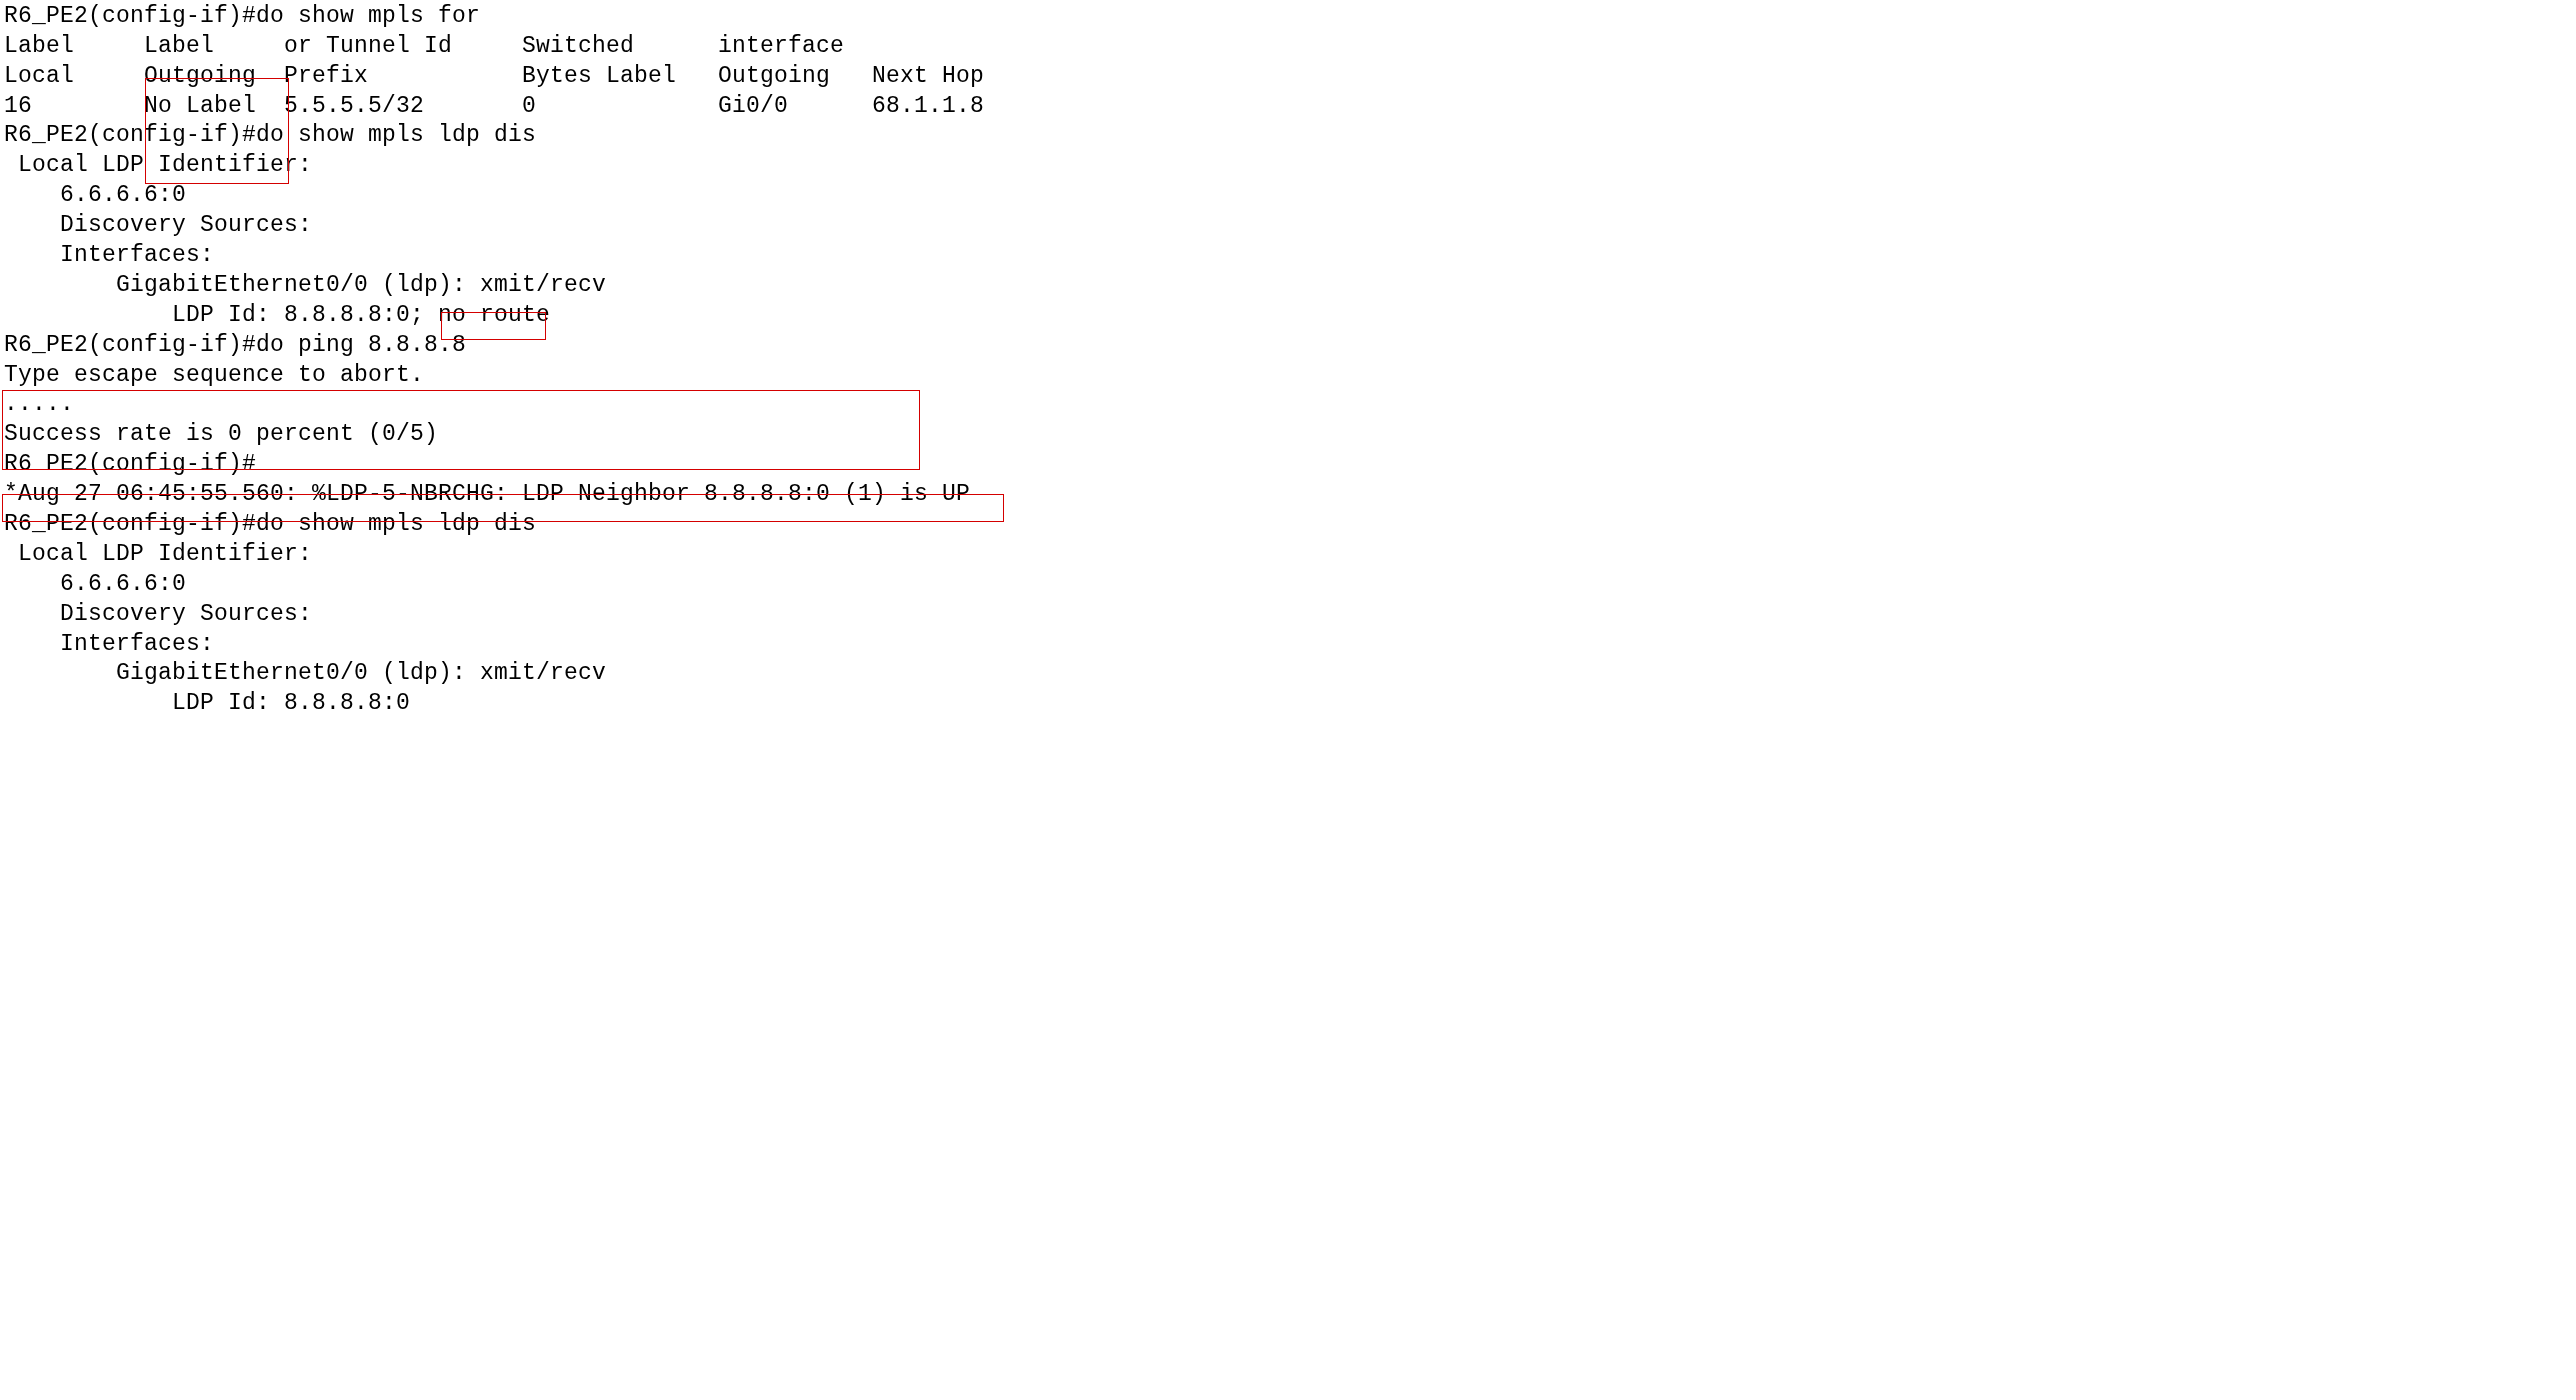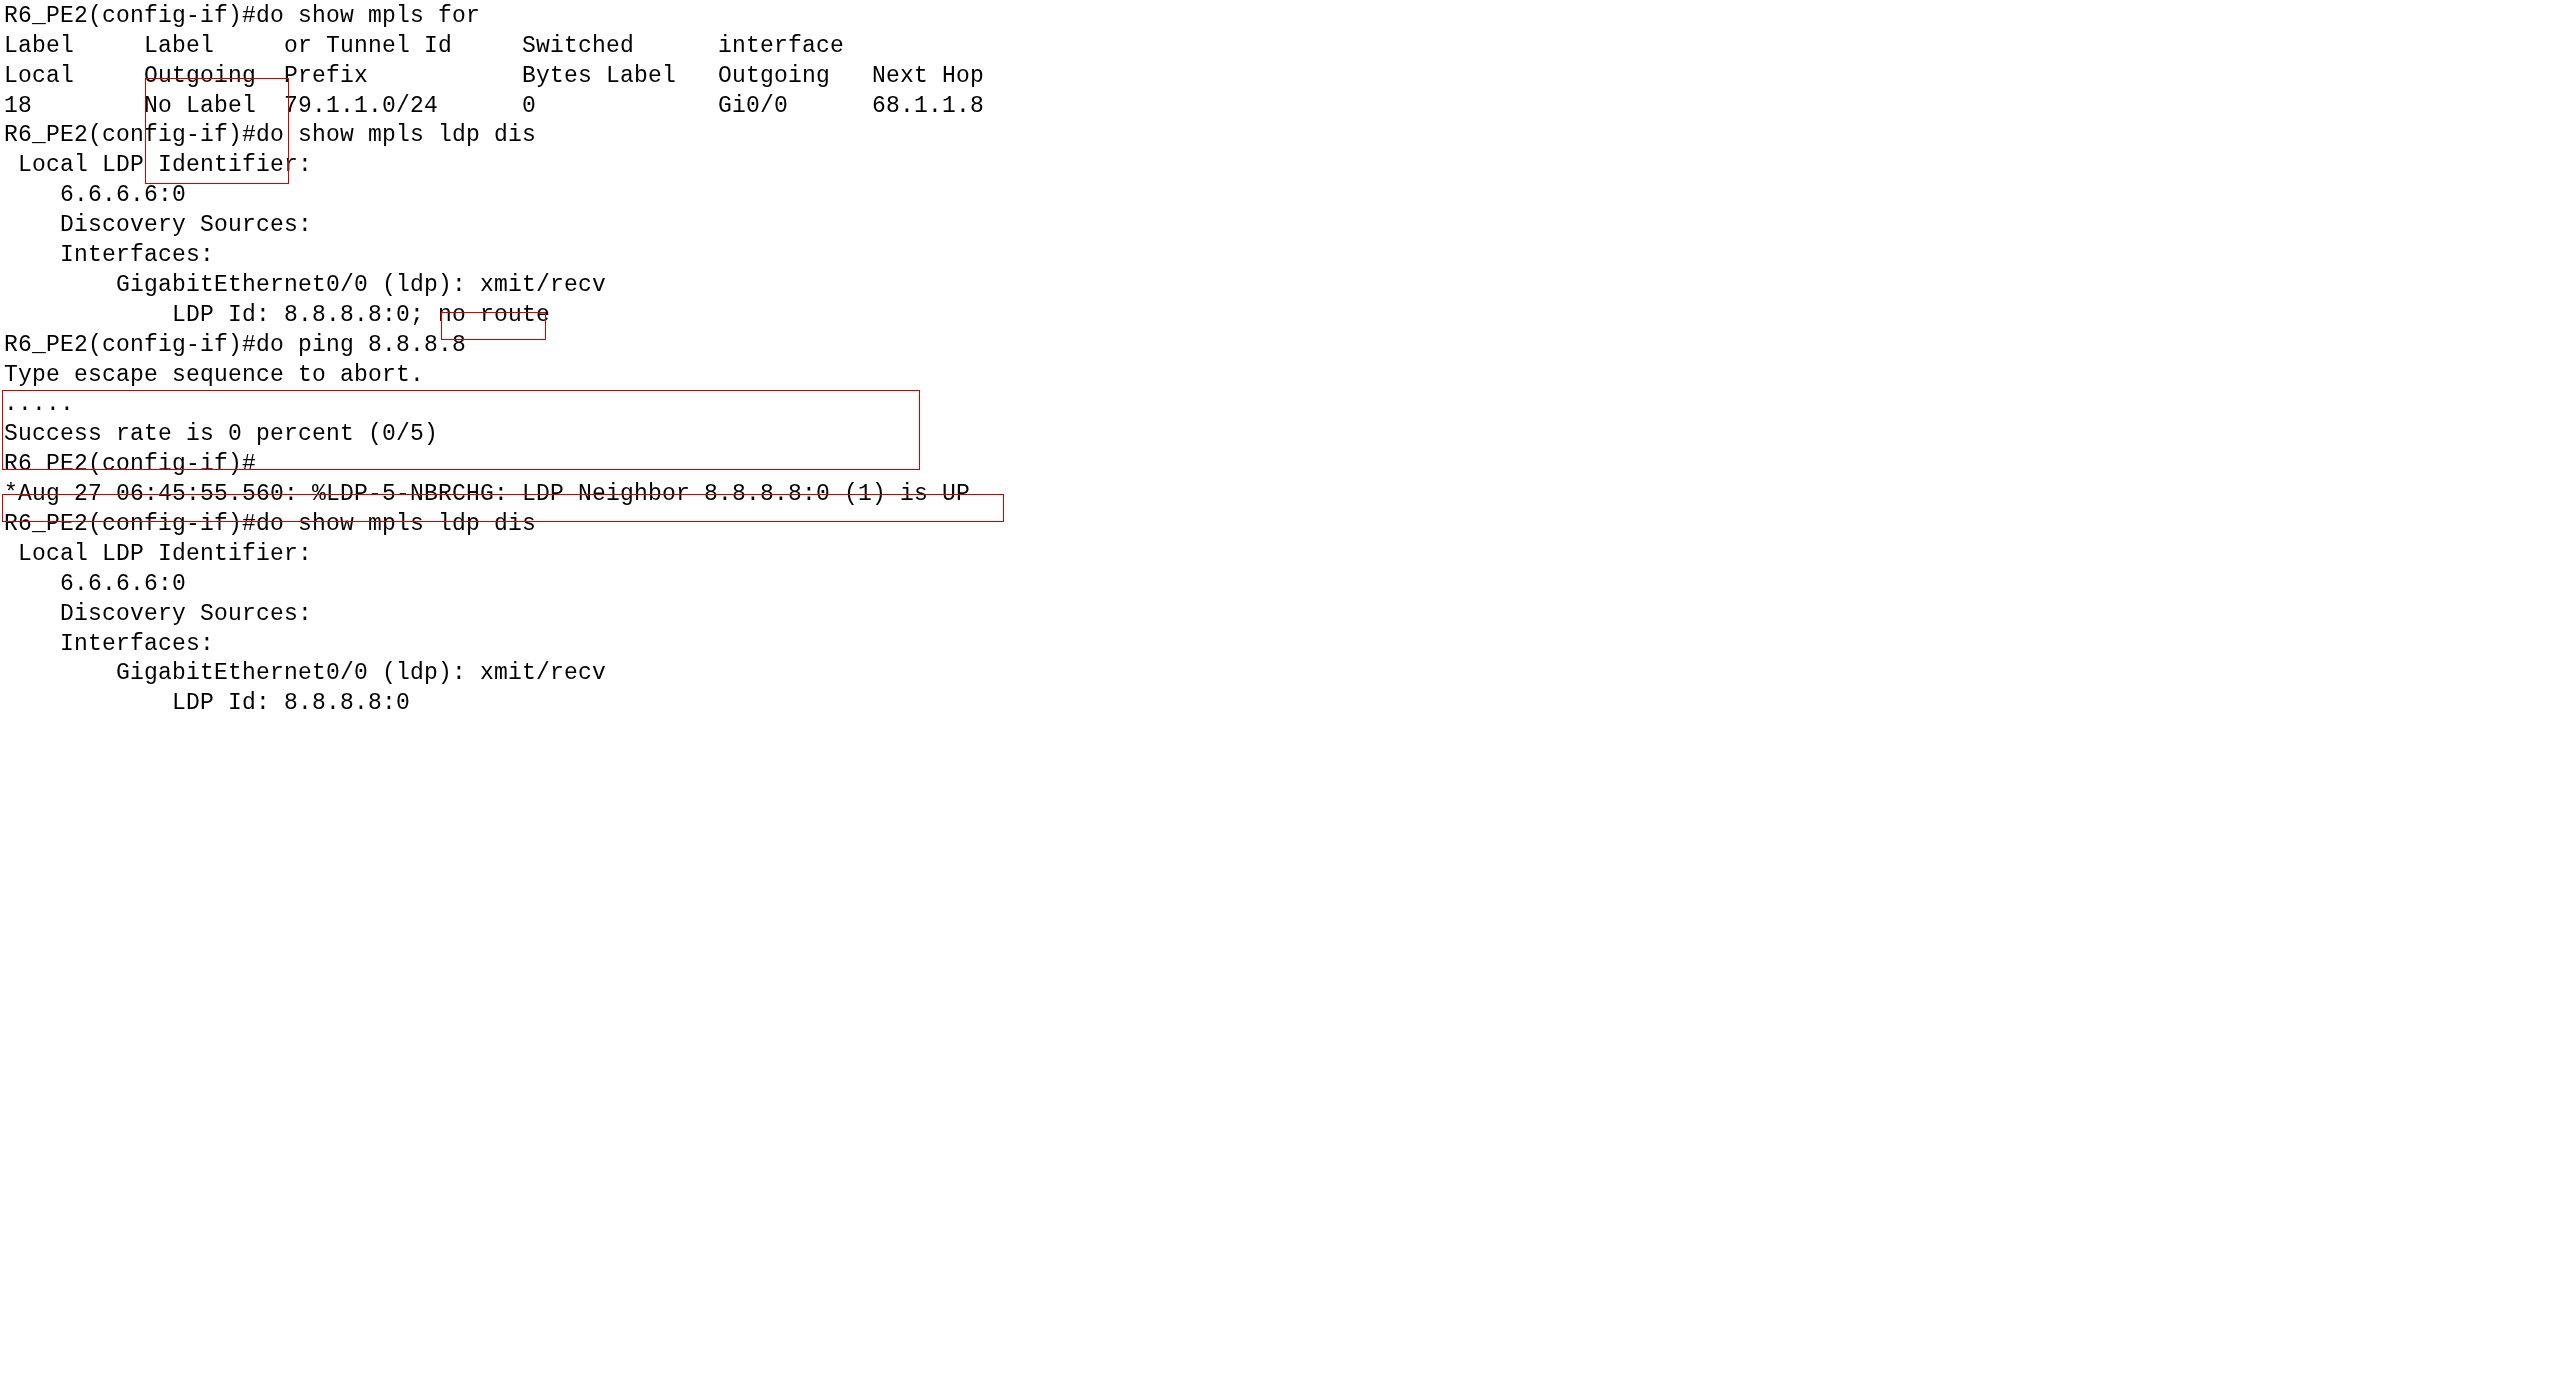--- a/index.html
+++ b/index.html
@@ -24,21 +24,21 @@
     box-sizing: border-box;
     pointer-events: none;
   }
 </style>
 </head>
 <body>
 
 <div class="terminal" id="term"><span>R6_PE2(config-if)#do show mpls for
 </span><span>Label     Label     or Tunnel Id     Switched      interface  
 </span><span>Local     Outgoing  Prefix           Bytes Label   Outgoing   Next Hop
-</span><span>18        No Label  79.1.1.0/24      0             Gi0/0      68.1.1.8
+</span><span>16        No Label  5.5.5.5/32       0             Gi0/0      68.1.1.8
 </span><span>R6_PE2(config-if)#do show mpls ldp dis
 </span><span> Local LDP Identifier:
 </span><span>    6.6.6.6:0
 </span><span>    Discovery Sources:
 </span><span>    Interfaces:
 </span><span>        GigabitEthernet0/0 (ldp): xmit/recv
 </span><span>            LDP Id: 8.8.8.8:0; no route
 </span><span>R6_PE2(config-if)#do ping 8.8.8.8
 </span><span>Type escape sequence to abort.
 </span><span>.....

